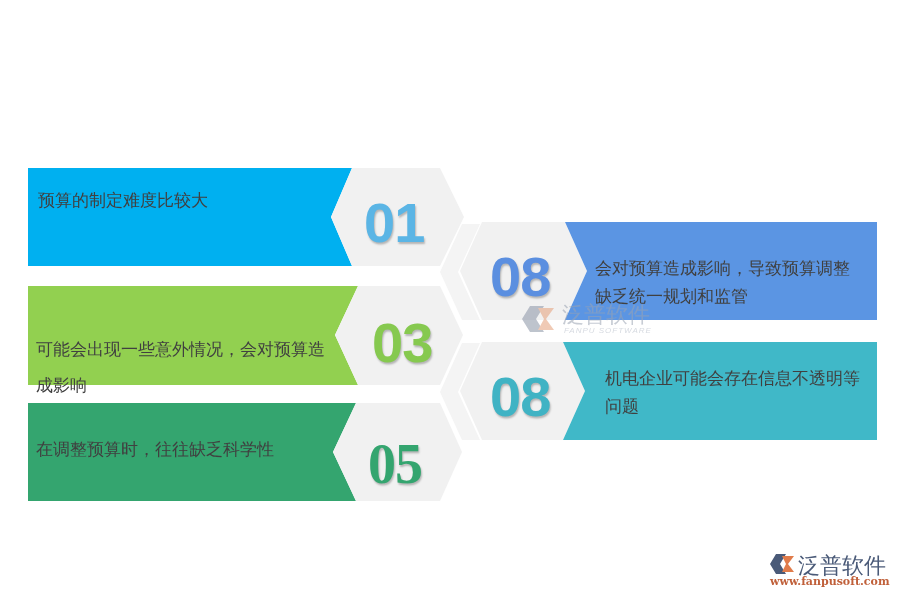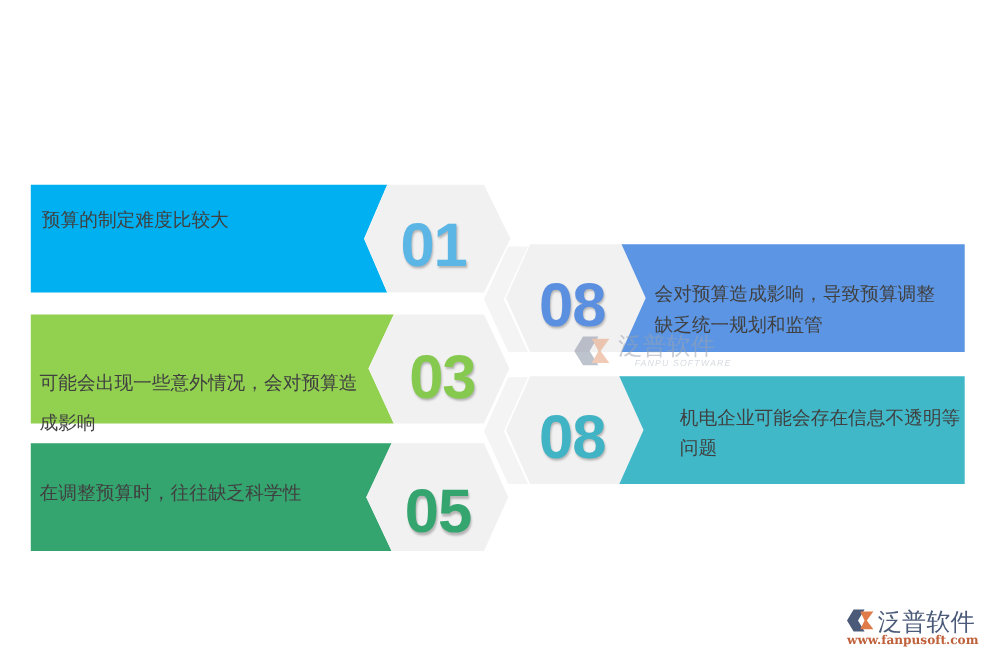--- a/index.html
+++ b/index.html
@@ -4,21 +4,21 @@
   <style>
     html, body { margin:0; padding:0; }
     body { width:900px; height:600px; background:#ffffff; position:relative; overflow:hidden;
            font-family:"DejaVu Sans", "Liberation Sans", sans-serif; }
     .bar-text { position:absolute; color:#404040; font-size:17px; line-height:28px; font-family:"DejaVu Serif","Liberation Serif",serif; }
     .num { position:absolute; font-family:"Liberation Sans", sans-serif; font-weight:bold; font-size:56px;
            text-shadow: 1px 2px 2px rgba(0,0,0,0.25); letter-spacing:-1px; }
     svg.bg { position:absolute; left:0; top:0; }
     .watermark { position:absolute; left:522px; top:304px; opacity:0.55; }
     .wm-cn { position:absolute; left:40px; top:-4px; font-size:22px; color:#9aa3b2; white-space:nowrap; font-family:"DejaVu Sans",sans-serif; }
-    .wm-en { position:absolute; left:55px; top:22px; font-size:8px; color:#b5bcc8; letter-spacing:1px; white-space:nowrap; font-family:"Liberation Sans",sans-serif;font-style:italic; }
+    .wm-en { position:absolute; left:42px; top:22px; font-size:8px; color:#b5bcc8; letter-spacing:1px; white-space:nowrap; font-family:"Liberation Sans",sans-serif;font-style:italic; }
     .logo { position:absolute; left:770px; top:553px; }
     .logo-cn { position:absolute; left:28px; top:-2px; font-size:22px; color:#4a5a78; white-space:nowrap; font-family:"DejaVu Sans",sans-serif; }
     .logo-url { position:absolute; left:0px; top:22px; font-size:11px; color:#c0603a; white-space:nowrap; font-family:"DejaVu Serif","Liberation Serif",serif;font-weight:bold; }
   </style>
 </head>
 <body>
 
 <svg class="bg" width="900" height="600">
 
   <polygon points="28,168 352,168 331,217 352,266 28,266" fill="#00b0f0"></polygon>
@@ -43,24 +43,24 @@
 <div class="bar-text" style="left:38px; top:186px; width:290px;">预算的制定难度比较大</div>
 <div class="num" style="left:364px; top:190px; color:#5bb5e5;">01</div>
 
 <div class="num" style="left:490px; top:244px; color:#5b8fe0;">08</div>
 <div class="bar-text" style="left:595px; top:254px; width:255px;">会对预算造成影响，导致预算调整缺乏统一规划和监管</div>
 
 <div class="bar-text" style="left:36px; top:331px; width:300px; line-height:36px;">可能会出现一些意外情况，会对预算造成影响</div>
 <div class="num" style="left:372px; top:310px; color:#86c94f;text-align:right;">03</div>
 
 <div class="num" style="left:490px; top:364px; color:#40b3c4;">08</div>
-<div class="bar-text" style="left:618px; top:366px; width:255px;">机电企业可能会存在信息不透明等问题</div>
+<div class="bar-text" style="left:605px; top:366px; width:255px;font-family:Liberation Mono, monospace;">机电企业可能会存在信息不透明等问题</div>
 
 <div class="bar-text" style="left:36px; top:435px; width:290px;">在调整预算时，往往缺乏科学性</div>
-<div class="num" style="left:368px; top:432px; color:#34a56f;">05</div>
+<div class="num" style="left:368px; top:432px; color:#34a56f;font-family:Liberation Serif, serif;">05</div>
 
 <div class="watermark">
   <svg width="36" height="30">
     <polygon points="8,2 22,2 14,15 22,28 8,28 0,15" fill="#8a94a6"></polygon>
     <polygon points="16,4 32,4 24,15 32,26 16,26 22,15" fill="#e5a07a"></polygon>
   </svg>
   <span class="wm-cn">泛普软件</span>
   <span class="wm-en">FANPU SOFTWARE</span>
 </div>
 

